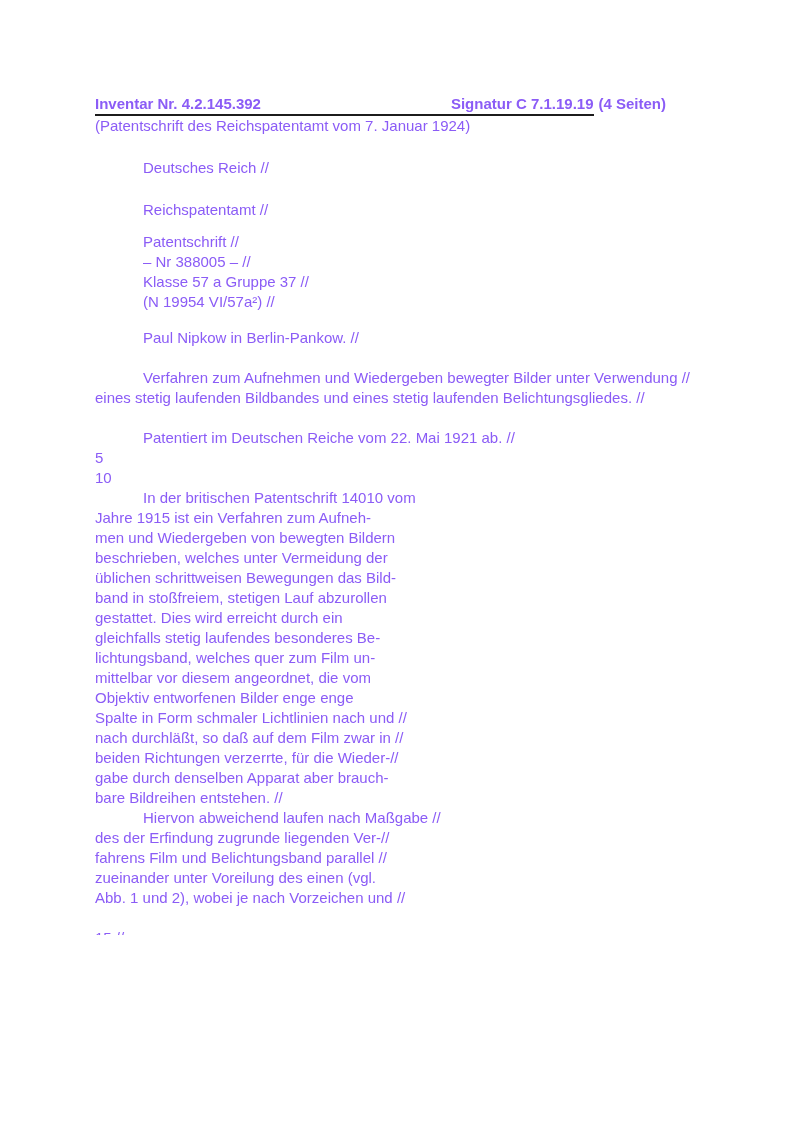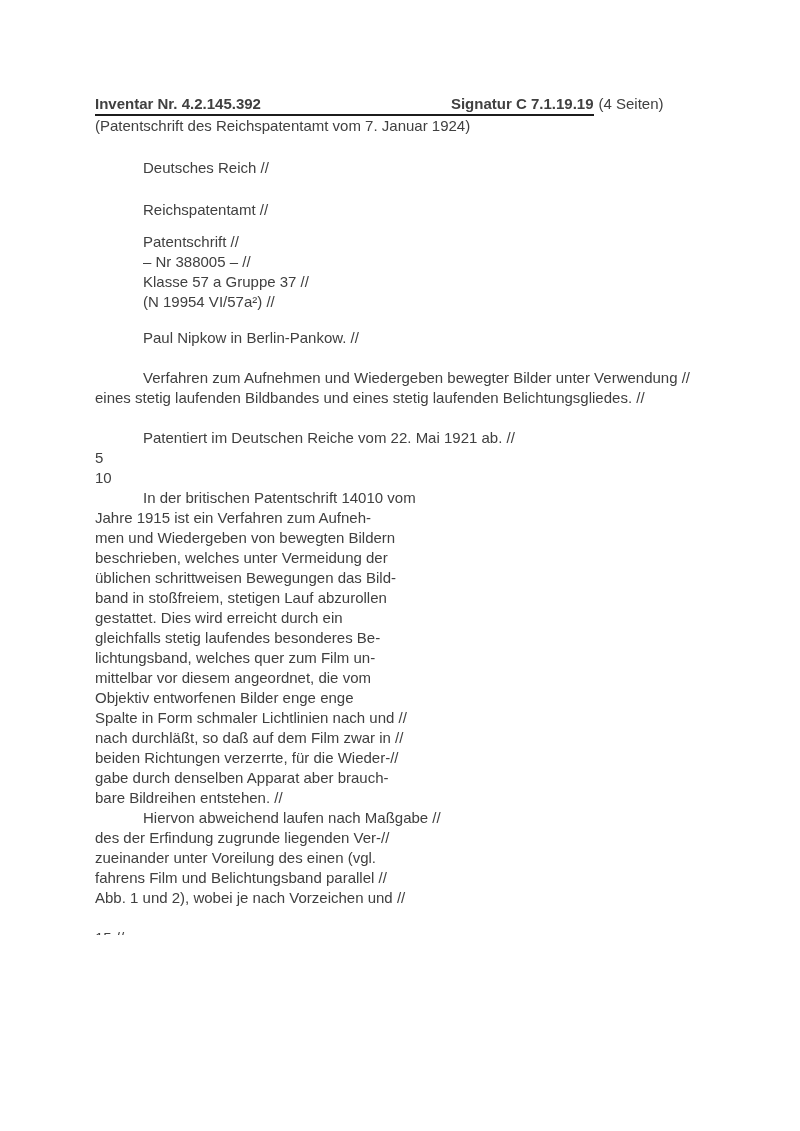--- a/index.html
+++ b/index.html
@@ -6,35 +6,35 @@
     margin: 0;
     padding: 0;
     background: #ffffff;
   }
   .page {
     position: relative;
     width: 800px;
     height: 935px;
     box-sizing: border-box;
     background: #ffffff;
-    color: #404040;
+    color: #8b5cf6;
     font-family: "Liberation Sans", sans-serif;
     font-size: 15px;
     line-height: 20px;
     padding: 94px 0 0 95px;
     overflow: hidden;
   }
   .line { white-space: nowrap; }
   .b { font-weight: bold; }
   .u { text-decoration: underline; }
   
   .header-row { display: flex; align-items: baseline; white-space: nowrap; }
   .hgroup { display: inline-flex; align-items: baseline; border-bottom: 2px solid #1c1c1c; }
   .hfiller { display: inline-block; width: 190px; height: 1px; }
-  .seiten { margin-left: 5px; }
+  .seiten { margin-left: 5px; font-weight: bold; }
   
   .ind   { padding-left: 48px; }   
   .find  { padding-left: 48px; }   
   
   .m-section  { margin-top: 22px; }
   .m-block    { margin-top: 12px; }
   .m-inventor { margin-top: 16px; }
   .m-title    { margin-top: 20px; }
   .m-patented { margin-top: 20px; }
   .m-trailing { margin-top: 20px; }
@@ -100,22 +100,22 @@
       <div class="line">lichtungsband, welches quer zum Film un-</div>
       <div class="line">mittelbar vor diesem angeordnet, die vom</div>
       <div class="line">Objektiv entworfenen Bilder enge enge</div>
       <div class="line">Spalte in Form schmaler Lichtlinien nach und //</div>
       <div class="line">nach durchläßt, so daß auf dem Film zwar in //</div>
       <div class="line">beiden Richtungen verzerrte, für die Wieder-//</div>
       <div class="line">gabe durch denselben Apparat aber brauch-</div>
       <div class="line">bare Bildreihen entstehen. //</div>
       <div class="line find">Hiervon abweichend laufen nach Maßgabe //</div>
       <div class="line">des der Erfindung zugrunde liegenden Ver-//</div>
+      <div class="line">fahrens Film und Belichtungsband parallel //</div>
       <div class="line">zueinander unter Voreilung des einen (vgl.</div>
-      <div class="line">fahrens Film und Belichtungsband parallel //</div>
       <div class="line">Abb. 1 und 2), wobei je nach Vorzeichen und //</div>
     </div>
 
   <div class="m-trailing">
       <div class="line">15 //</div>
       <div class="line">20 //</div>
     </div>
 
   <div class="page-number">1</div>
 

